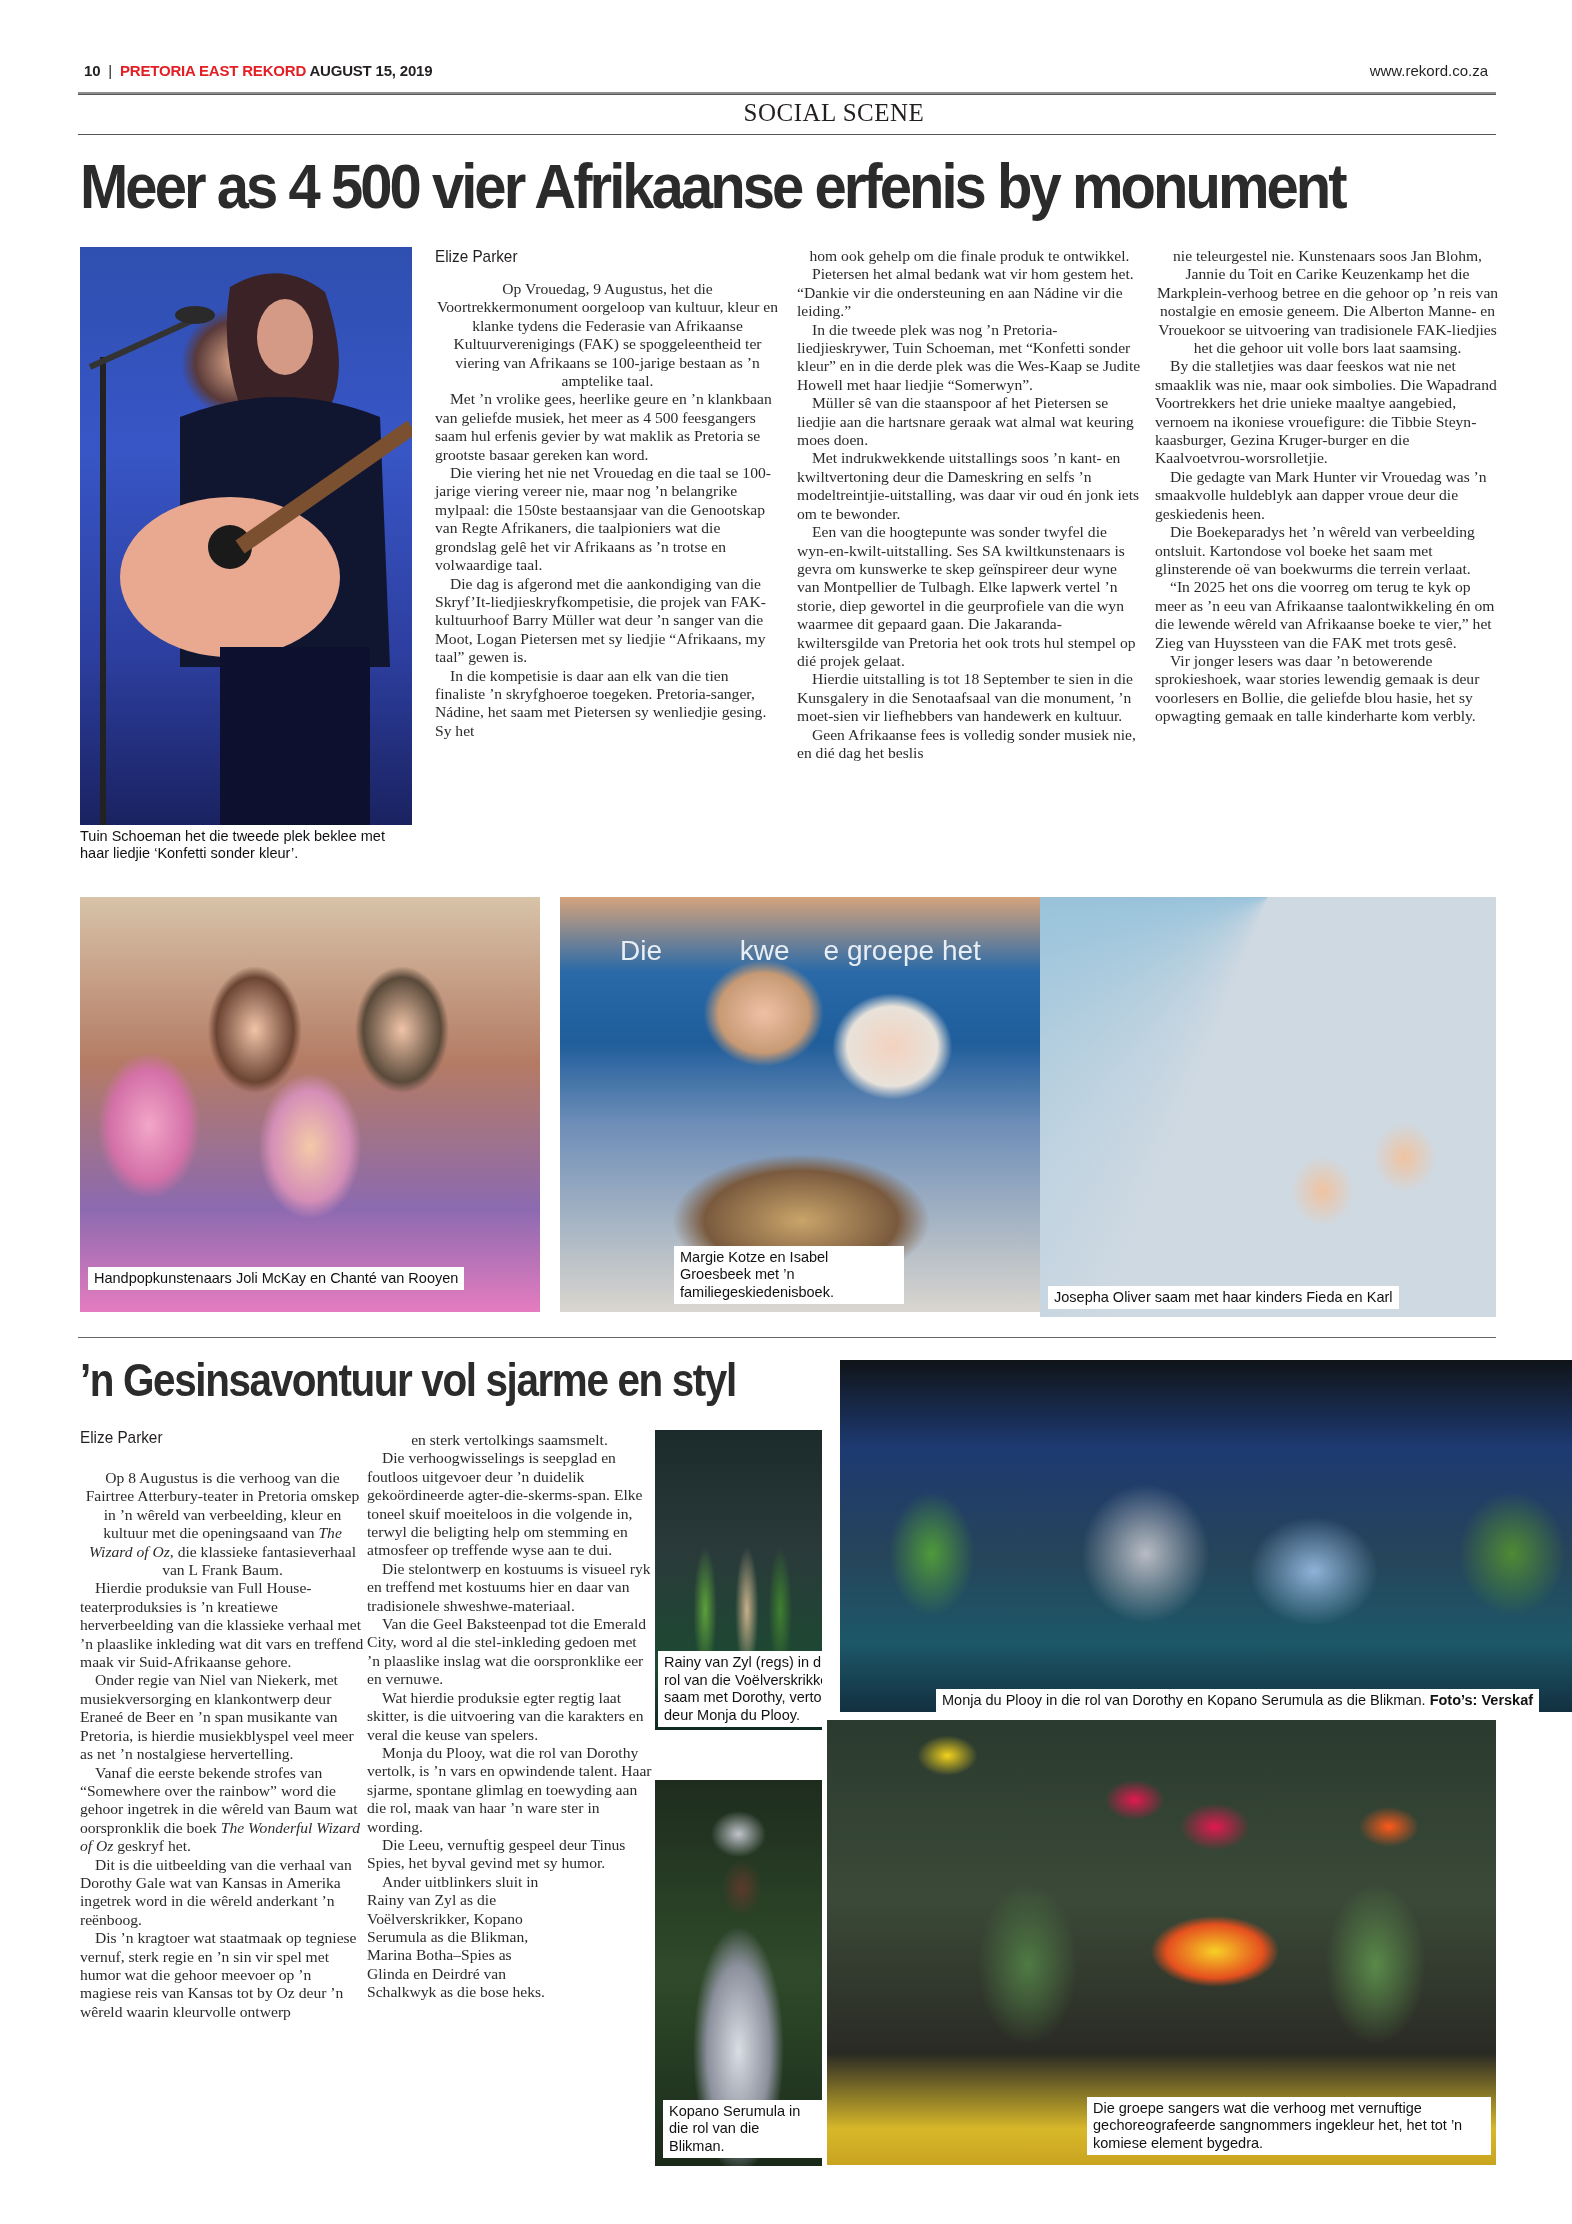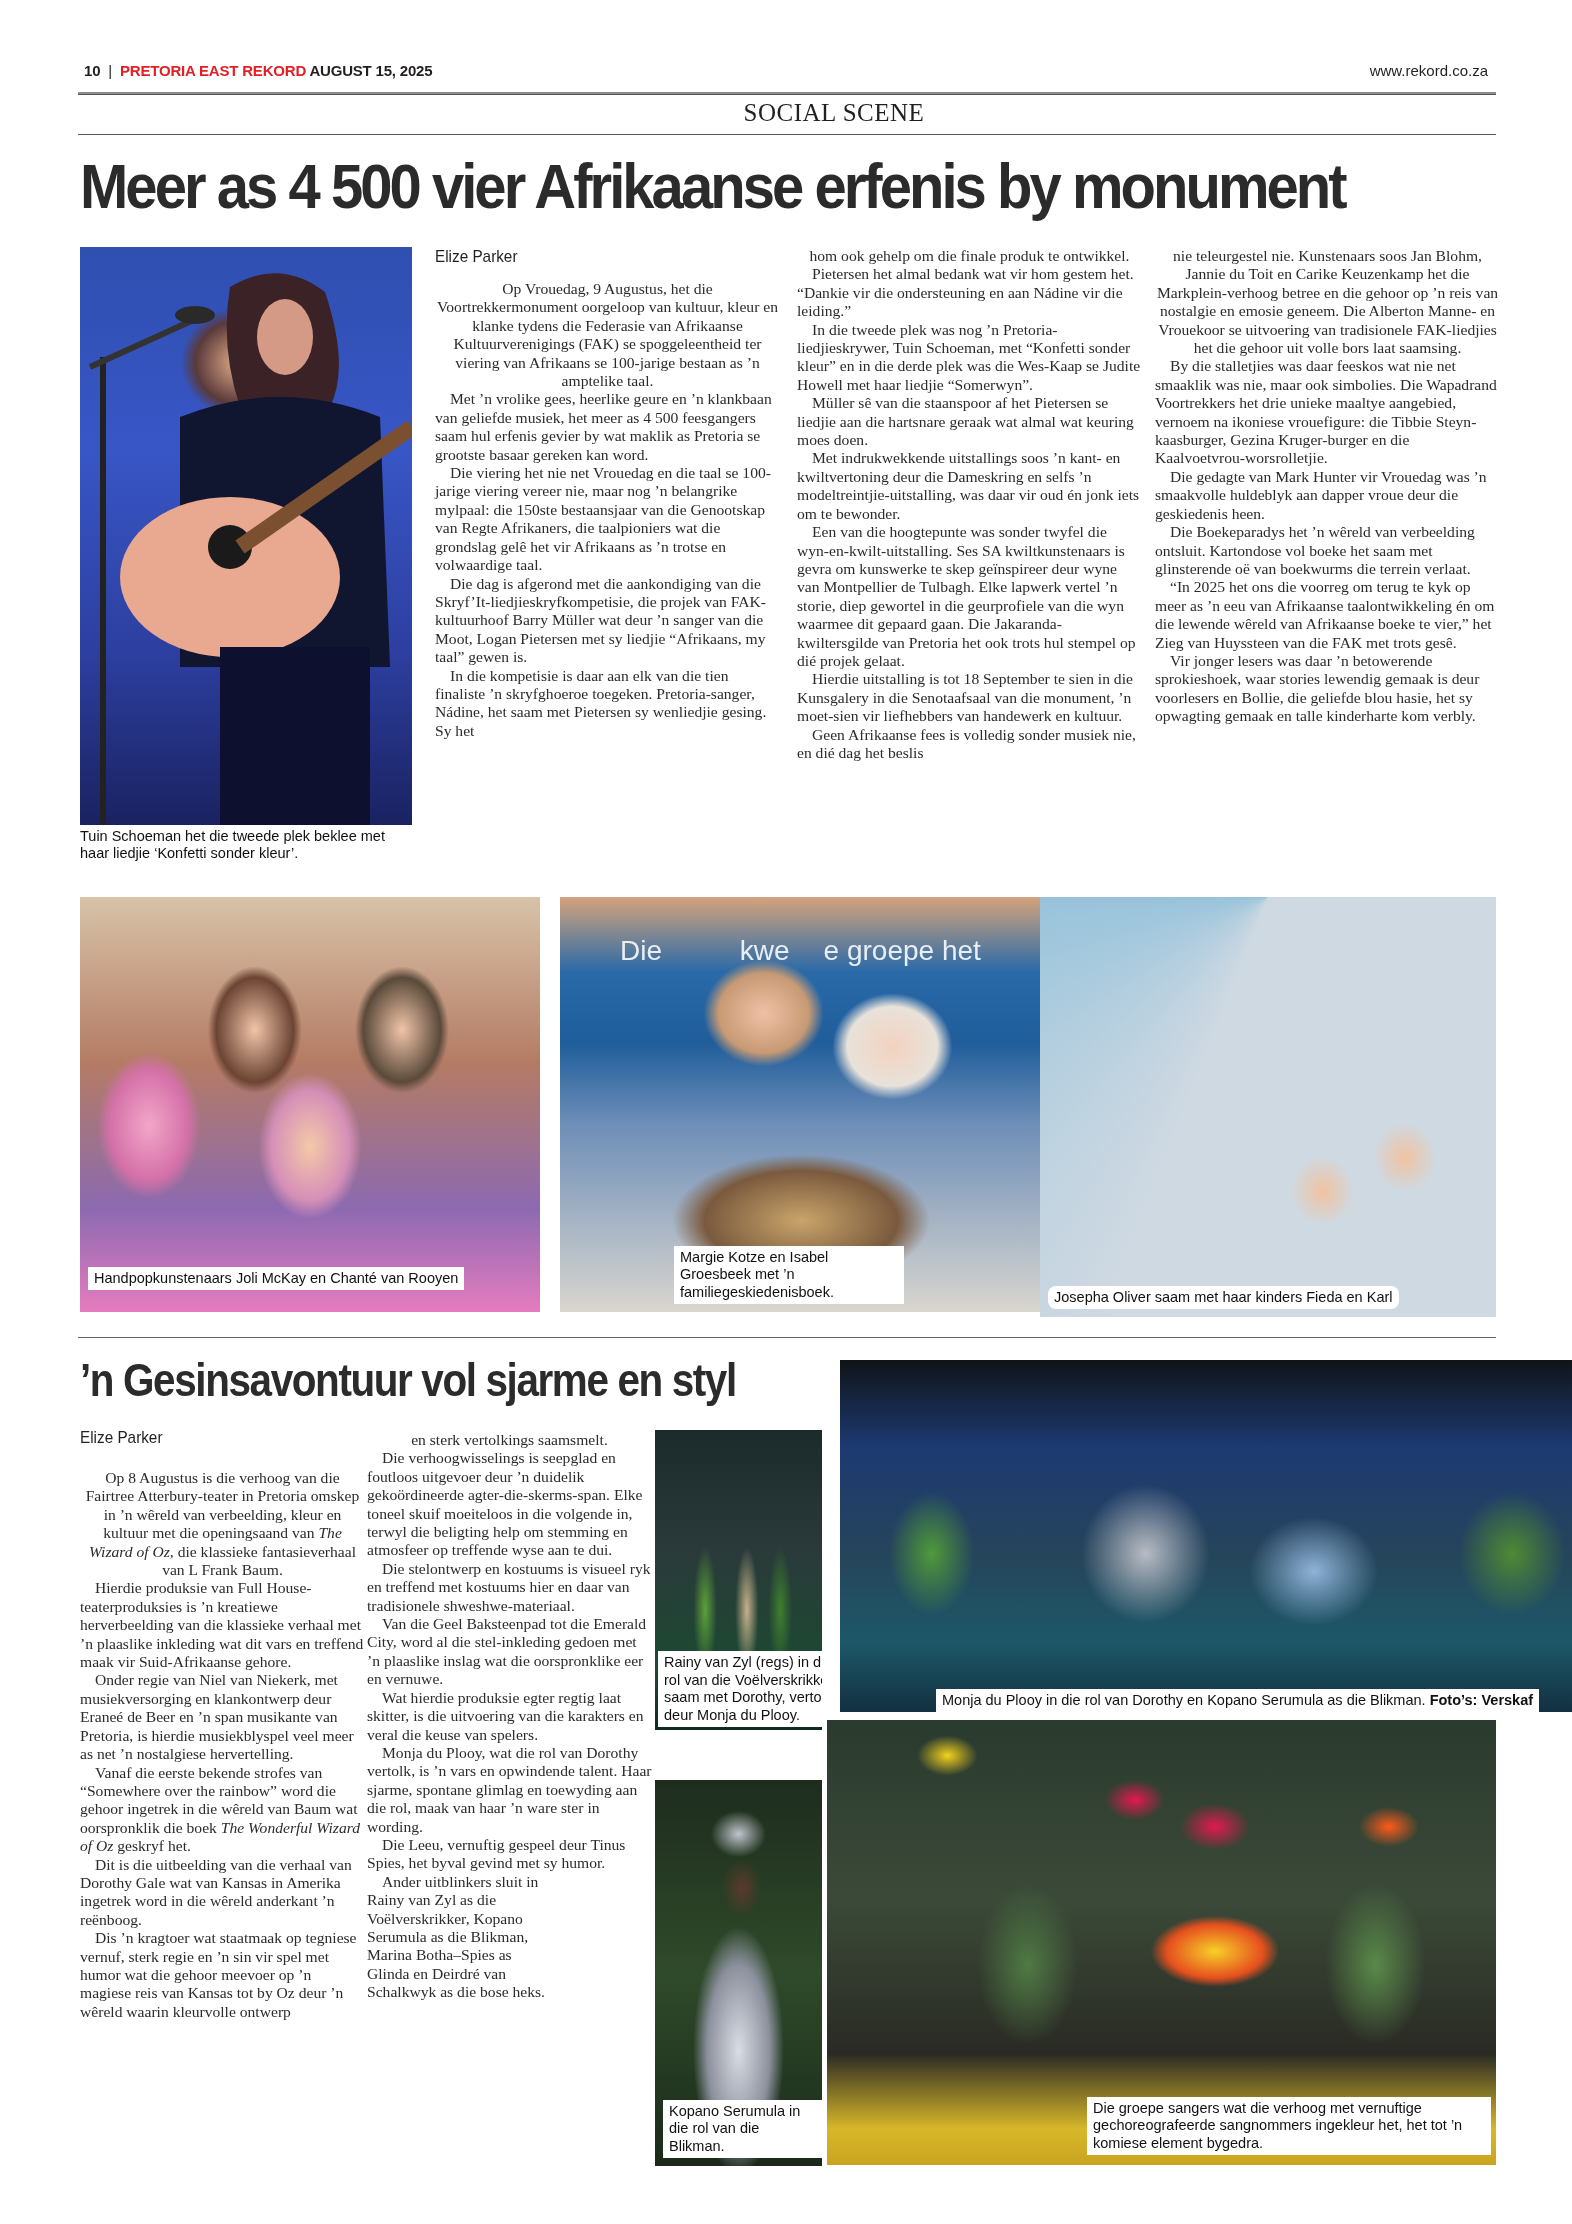--- a/index.html
+++ b/index.html
@@ -78,21 +78,21 @@
       radial-gradient(ellipse 12% 10% at 58% 52%, #f7d027 0%, #e5501e 60%, transparent 80%),
       radial-gradient(ellipse 10% 24% at 30% 55%, #4f7a44 0%, transparent 75%),
       radial-gradient(ellipse 10% 24% at 82% 55%, #5a8a4a 0%, transparent 75%),
       linear-gradient(180deg, #2a3a2e 0%, #3b4a38 40%, #2a2a24 75%, #d8b82a 92%, #c9a420 100%); }
 </style>
 </head>
 <body>
 
 <div class="abs folio">
   <span>10</span><span class="pipe">|</span><span class="paper">PRETORIA EAST REKORD</span>
-  <span>AUGUST 15, 2025</span>
+  <span>AUGUST 15, 2019</span>
 </div>
 <div class="abs site">www.rekord.co.za</div>
 <div class="abs rule-thick"></div>
 <div class="abs section">SOCIAL SCENE</div>
 <div class="abs rule-thin"></div>
 
 <h1 class="abs headline1">Meer as 4 500 vier Afrikaanse erfenis by monument</h1>
 
 <div class="abs photo ph-singer" style="left:80px; top:247px; width:332px; height:578px;">
   <svg width="332" height="578" viewBox="0 0 332 578">
@@ -143,21 +143,21 @@
   <div class="abs cap-box" style="left:8px; bottom:22px;">Handpopkunstenaars Joli McKay en Chanté van Rooyen</div>
 </div>
 <div class="abs photo ph-ladies" style="left:560px; top:897px; width:536px; height:415px;">
   <div class="abs" style="left:60px; top:38px; font-family:'Liberation Sans',sans-serif; font-size:28px; color:#e8eef5;">
     <span>Die</span>
     <span style="margin-left:70px;">kwe</span><span style="margin-left:34px;">e groepe het</span>
   </div>
   <div class="abs cap-box" style="left:114px; bottom:8px; width:230px;">Margie Kotze en Isabel Groesbeek met ’n familiegeskiedenisboek.</div>
 </div>
 <div class="abs photo ph-lego" style="left:1040px; top:897px; width:456px; height:420px;">
-  <div class="abs cap-box" style="left:8px; bottom:8px;border-radius:8px;">Josepha Oliver saam met haar kinders Fieda en Karl</div>
+  <div class="abs cap-box" style="left:8px; bottom:8px;">Josepha Oliver saam met haar kinders Fieda en Karl</div>
 </div>
 
 <div class="abs divider"></div>
 
 <h2 class="abs headline2">’n Gesinsavontuur vol sjarme en styl</h2>
 
 <div class="abs" style="left:80px; top:1428px; width:280px;">
   <div class="byline">Elize Parker</div>
 </div>
 <div class="abs col" style="left:80px; top:1469px; width:285px;">

